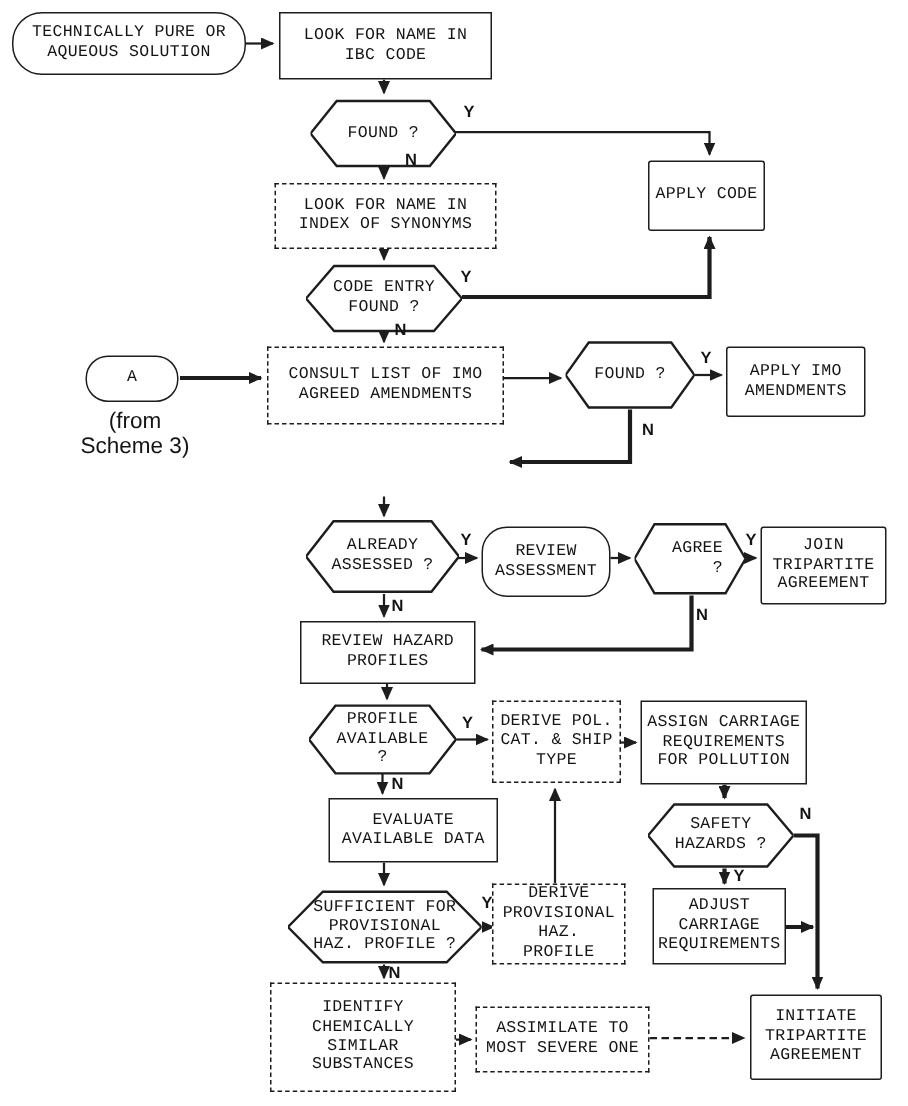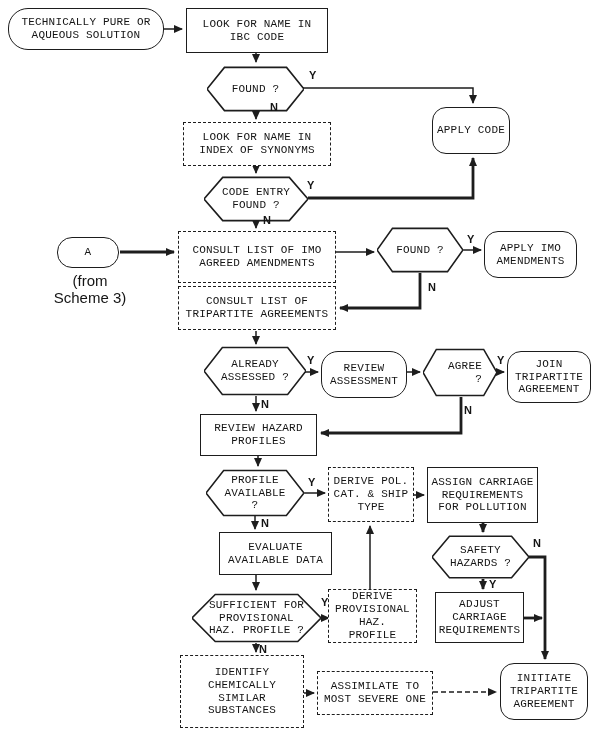--- a/index.html
+++ b/index.html
@@ -7,21 +7,21 @@
     position:relative; width:605px; height:737px; background:#ffffff;
     font-family:"Liberation Sans", sans-serif; color:#111; overflow:hidden;
   }
   .node {
     position:absolute; display:flex; align-items:center; justify-content:center;
     text-align:center; font-size:11px; line-height:1.18; letter-spacing:.2px;
     box-sizing:border-box; background:#fff; color:#141414;font-family:Liberation Mono, monospace;
   }
   .rect    { border:1.6px solid #1d1d1d; padding:2px 3px; }
   .dashedb { border-style:dashed; }
-  .round   { border:1.6px solid #1d1d1d; border-radius:14px; padding:2px 4px; }
+  .round   { border:1.6px solid #1d1d1d; border-radius:2px; padding:2px 4px; }
   .stadium { border:1.6px solid #1d1d1d; border-radius:20px; padding:2px 6px; }
   .hex     { background:transparent; border:none; }
   .hex svg { position:absolute; inset:0; width:100%; height:100%; }
   .hex span{ position:relative; padding:0 15px; z-index:1; }
   .yn {
     position:absolute; font-size:11px; font-weight:bold; color:#141414;
   }
   .caption { position:absolute; font-size:15px; color:#141414; }
   #wires { position:absolute; inset:0; width:605px; height:737px; }
   #wires path { fill:none; stroke:#1d1d1d; stroke-width:1.5; }
@@ -146,23 +146,20 @@
     <svg viewBox="0 0 100 100" preserveAspectRatio="none">
       <polygon points="0,50 18,3 82,3 100,50 82,97 18,97" fill="#fff" stroke="#1d1d1d" stroke-width="1.6" vector-effect="non-scaling-stroke"></polygon>
     </svg>
     <span>FOUND ?</span>
   </div>
 
   <div class="node round" style="left:484px; top:231px; width:93px; height:47px;">
     <span>APPLY IMO AMENDMENTS</span>
   </div>
 
-  <div class="node rect dashedb" style="left:178px; top:286px; width:158px; height:44px;">
-    <span>CONSULT LIST OF TRIPARTITE AGREEMENTS</span>
-  </div>
 
   <div class="node hex" style="left:204px; top:346px; width:102px; height:50px;">
     <svg viewBox="0 0 100 100" preserveAspectRatio="none">
       <polygon points="0,50 18,3 82,3 100,50 82,97 18,97" fill="#fff" stroke="#1d1d1d" stroke-width="1.6" vector-effect="non-scaling-stroke"></polygon>
     </svg>
     <span>ALREADY ASSESSED ?</span>
   </div>
 
   <div class="node rect" style="left:321px; top:351px; width:86px; height:47px;border-radius:17px;">
     <span>REVIEW ASSESSMENT</span>

